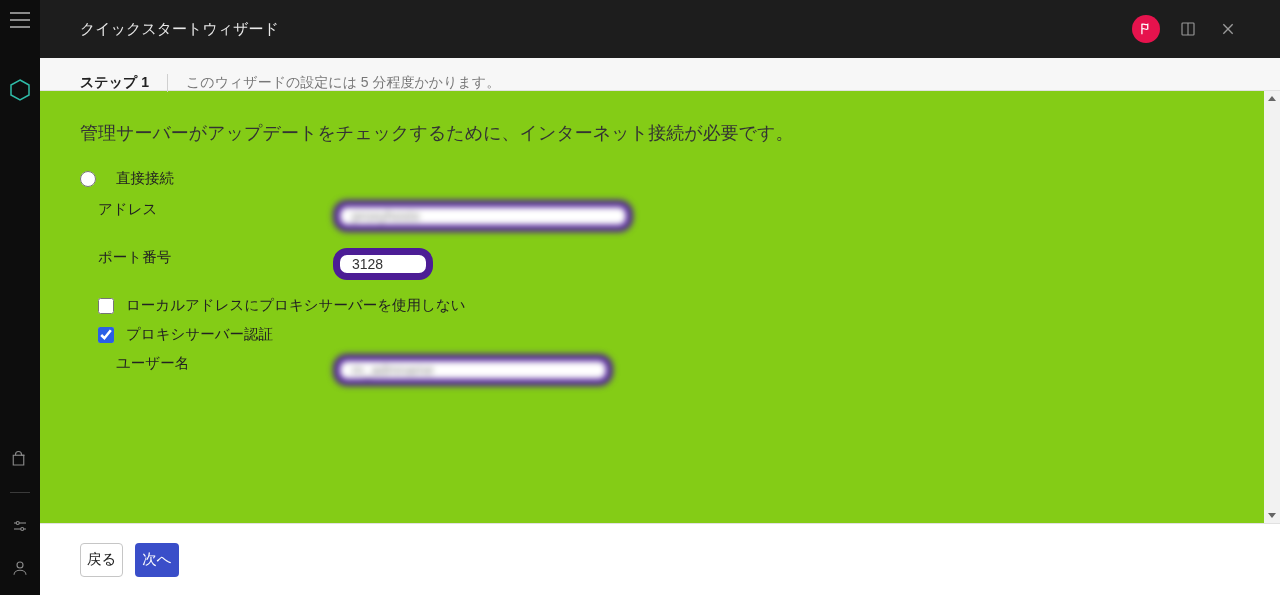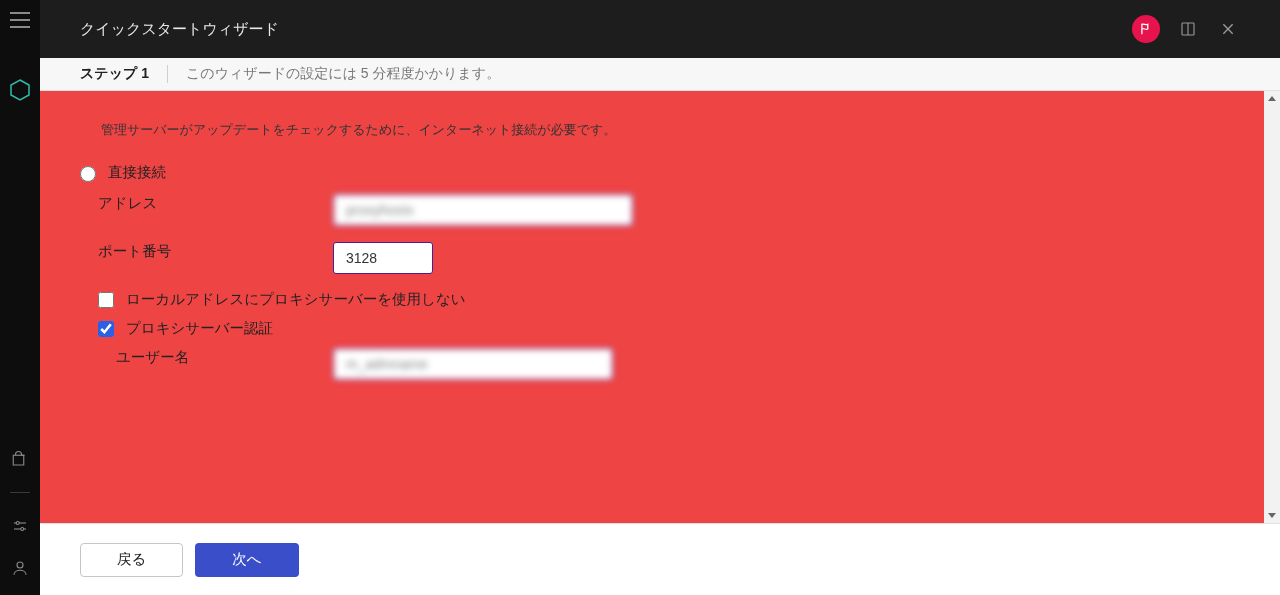--- a/index.html
+++ b/index.html
@@ -12,71 +12,71 @@
   .hamburger::before, .hamburger::after, .hamburger span {
     content:""; position:absolute; left:0; right:0; height:2px; background:#8a8a8a;
   }
   .hamburger::before { top:0; }
   .hamburger span { top:7px; }
   .hamburger::after { bottom:0; }
   .side-rail .spacer { flex:1; }
   .side-bottom { display:flex; flex-direction:column; align-items:center; gap:24px; padding-bottom:18px; color:#7a7a7a; }
   .hex { width:24px; height:24px; }
   
-  .main { flex:1; display:flex; flex-direction:column; height:595px; position:relative; background:#ef4444; }
+  .main { flex:1; display:flex; flex-direction:column; height:595px; position:relative; background:#84cc16; }
   .topbar {
     height:58px; background:#1d1d1d; color:#e8e8e8; display:flex; align-items:center; padding:0 40px 0 40px; font-size:15px;
     justify-content: space-between;
   }
   .topbar-right { display:flex; align-items:center; gap:16px; }
   .flag-badge {
     width:28px; height:28px; border-radius:50%; background:#e6134d; display:flex; align-items:center; justify-content:center; color:#fff;
   }
   .bookmark-ic, .close-ic { color:#9a9a9a; display:flex; align-items:center; justify-content:center; width:24px; height:24px; }
   
   .steps-bar {
-    height:27px; border-bottom:1px solid #e1e1e1; background:#f7f7f7; display:flex; align-items:center; padding:16px 40px; gap:18px; font-size:14px; color:#222;
+    height:27px; border-bottom:1px solid #e1e1e1; background:#f7f7f7; display:flex; align-items:flex-start; padding:16px 40px; gap:18px; font-size:14px; color:#222;
   }
   .step-sep { width:1px; height:18px; background:#d0d0d0; }
   .step-hint { color:#777; }
   
   .content-scroll { flex:1; overflow-y:auto; position:relative; }
   .content { padding: 30px 40px 20px 40px; max-width: 1200px; }
   .section-title { font-size:20px; font-weight:500; color:#222; margin-bottom:16px; }
-  .section-desc { font-size:13px; color:#333; margin-bottom:24px;margin-left:21px; }
+  .section-desc { font-size:18px; color:#333; margin-bottom:24px; }
   
-  .radio-row { display:flex; align-items:flex-end; gap:12px; font-size:14.5px; color:#222; margin-bottom:12px; }
+  .radio-row { display:flex; align-items:center; gap:20px; font-size:14.5px; color:#222; margin-bottom:12px; }
   .radio-row input[type=radio] { width:16px; height:16px; accent-color:#2a5fe6; }
   
   .form-grid { margin-left:18px; margin-top:12px; }
   .field-row { display:flex; align-items:flex-start; margin-bottom:16px; }
   .field-label { width:235px; font-size:14.5px; color:#222; }
   .text-input {
-    border:1px solid #4c1d95; border-radius:3px; height:32px; padding:0 12px; font-size:14px; color:#333; background:#fff;
+    border:7px solid #4c1d95; border-radius:14px; height:32px; padding:0 12px; font-size:14px; color:#333; background:#fff;
   }
   .addr-input { width:300px; color:#aaa; filter: blur(0.4px); }
   .port-input { width:100px; }
   .user-input { width:280px; color:#aaa; filter: blur(0.4px); }
   .pass-wrap { display:flex; }
   .pass-input { width:220px; border-top-right-radius:0; border-bottom-right-radius:0; letter-spacing:1px; }
   .show-btn {
     border:1px solid #c6c6c6; border-left:none; border-radius:0 3px 3px 0; background:#fff; padding:0 20px; font-size:14px; color:#222; cursor:pointer;
   }
   
   .check-row { display:flex; align-items:center; gap:12px; font-size:14.5px; color:#222; margin-bottom:10px; margin-left:18px; }
   .check-row input[type=checkbox] { width:16px; height:16px; accent-color:#2a5fe6; }
   
   .auth-fields { margin-left:36px; margin-top:3px; }
   .auth-fields .field-label { width:217px; }
   
   .footer {
     height:72px; border-top:1px solid #e1e1e1; display:flex; align-items:center; padding:0 40px; gap:12px; background:#fff;
   }
   .btn {
-    height:34px; padding:0 36px; border-radius:4px; font-size:14.5px; cursor:pointer; border:1px solid transparent;
+    height:34px; padding:0 6px; border-radius:4px; font-size:14.5px; cursor:pointer; border:1px solid transparent;
   }
   .btn-secondary { background:#fff; color:#222; border:1px solid #c6c6c6; }
   .btn-primary { background:#3a4ec9; color:#fff; }
   
   .vscroll { position:absolute; right:0; top:0; width:16px; bottom:0; background:#f2f2f2; display:flex; flex-direction:column; justify-content:space-between; align-items:center; }
   .vscroll .tri { width:0; height:0; border-left:4px solid transparent; border-right:4px solid transparent; }
   .tri-up { border-bottom:5px solid #666; margin-top:5px; }
   .tri-down { border-top:5px solid #666; margin-bottom:5px; }
   
   .blur-text { filter: blur(3px); color:#888; }

